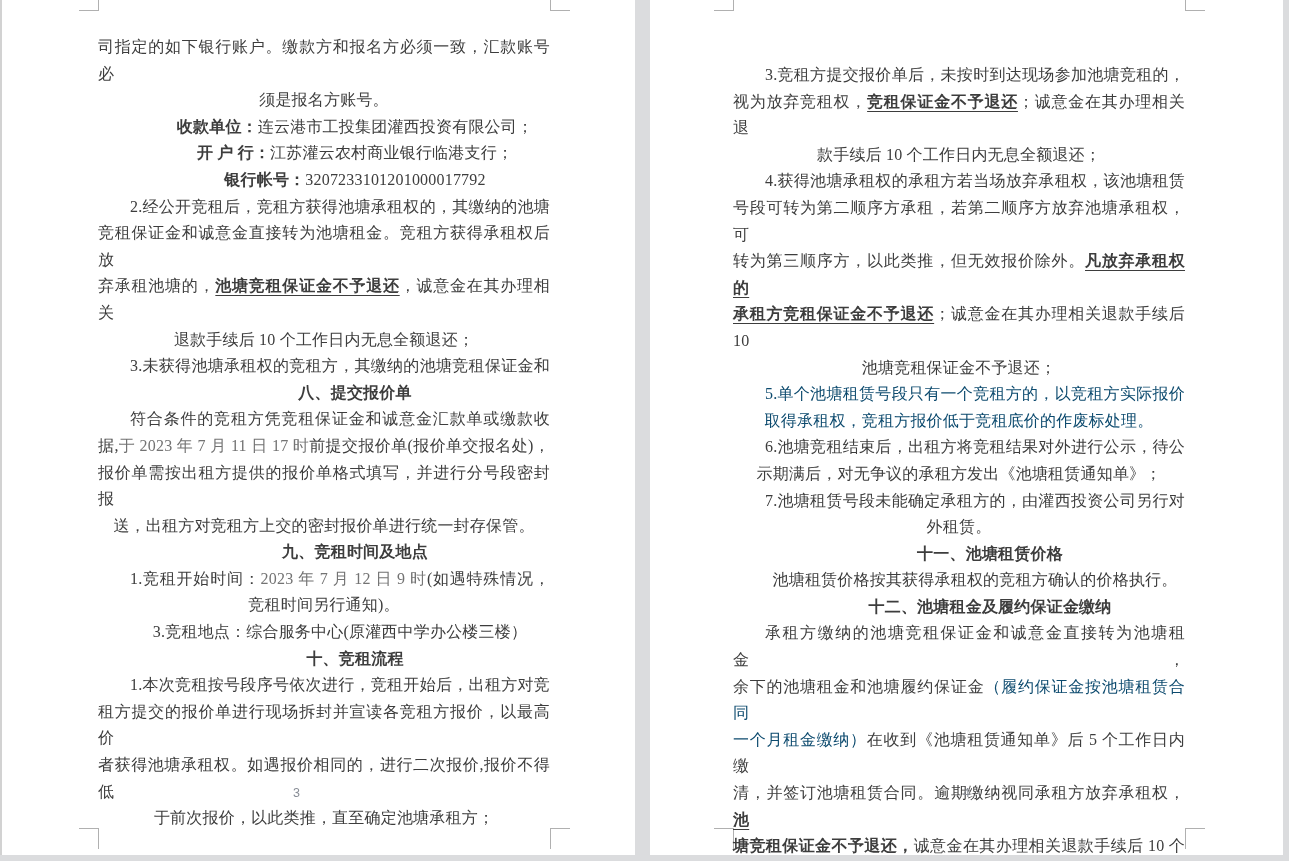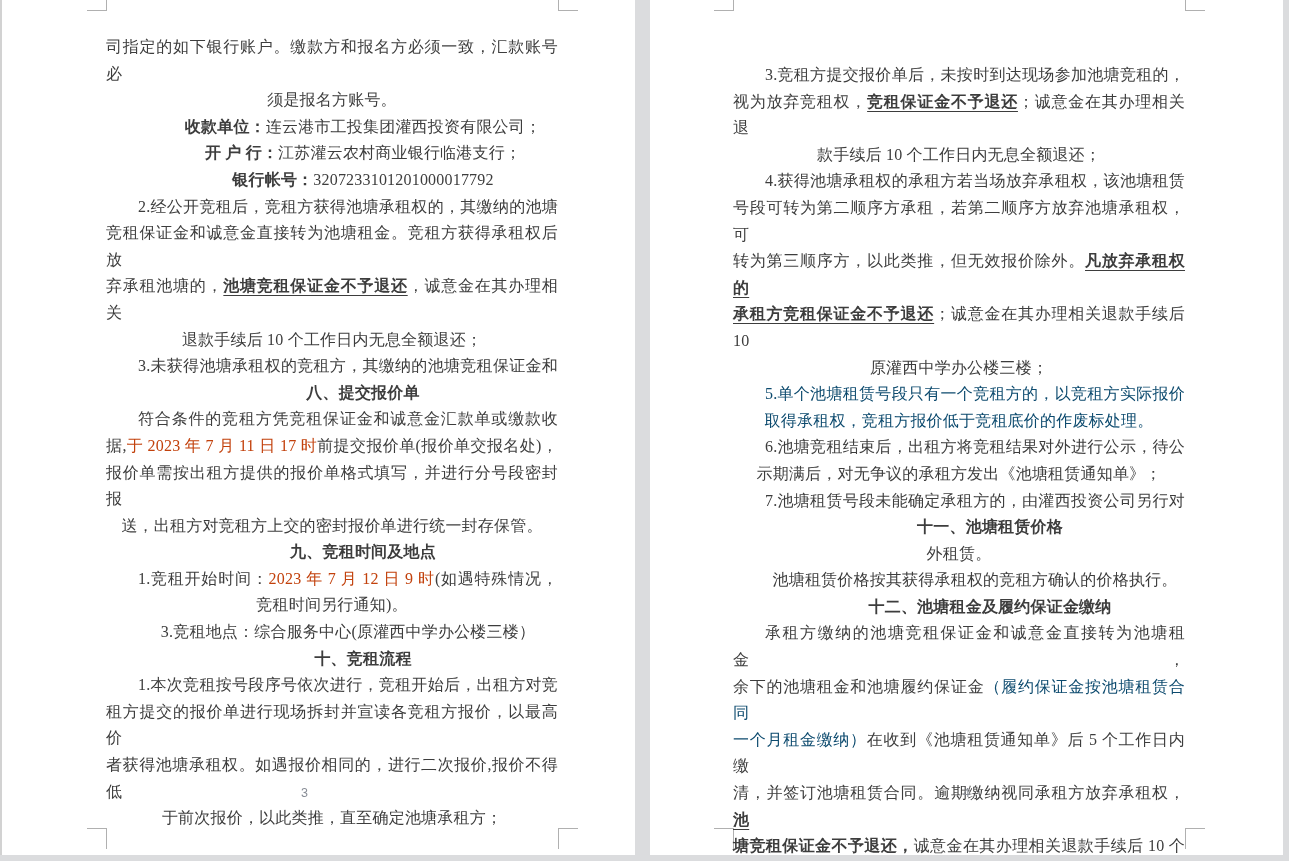--- a/index.html
+++ b/index.html
@@ -3,39 +3,39 @@
 <meta charset="utf-8">
 <style>
   html,body{margin:0;padding:0;}
   body{
     width:1289px;height:861px;position:relative;overflow:hidden;
     background:#ffffff;
     font-family:"Liberation Serif","DejaVu Serif",serif;
     color:#3d3d3d;
   }
   .page{position:absolute;top:0;height:855px;background:#ffffff;}
-  #page-left{left:16px;width:577px;}
+  #page-left{left:8px;width:577px;}
   #page-right{left:650px;width:633px;}
   .gutter{position:absolute;left:635px;top:0;width:15px;height:855px;background:#dbdcde;}
   .edge-bottom{position:absolute;left:0;top:855px;width:1289px;height:6px;background:#dbdcde;}
   .edge-right{position:absolute;left:1283px;top:0;width:6px;height:855px;background:#dbdcde;}
   .edge-left{position:absolute;left:0;top:0;width:2px;height:855px;background:#d2d2d2;}
 
   .text-flow{position:absolute;width:452px;font-size:16px;line-height:26.6px;letter-spacing:0.2px;}
   #page-left  .text-flow{left:90px;top:34px;}
   #page-right .text-flow{left:83px;top:62px;}
 
   .line{min-height:26.6px;text-align:center;}
   .line.just{text-align:justify;text-align-last:justify;text-justify:inter-character;}
   .line.ind{text-indent:32px;}
 
   .seg-n{}
   .seg-b{font-weight:700;padding-left:30px;}
   .seg-bu{font-weight:700;text-decoration:underline;text-underline-offset:4px;}
-  .seg-r{color:#c2410c;}
+  .seg-r{color:#737373;}
   .seg-bl{color:#0c4a6e;}
 
   .page-number{
     position:absolute;top:786px;left:0;width:100%;text-align:center;
     font-size:12.5px;color:#888d96;font-family:"Liberation Sans",sans-serif;
   }
 
   .mark{position:absolute;width:19px;height:20px;border:0 solid #b0b0b0;}
   .mark.top{height:10px;}
   .mark.tl{border-right-width:1px;border-bottom-width:1px;}
@@ -99,28 +99,28 @@
     <div class="mark bl"></div>
     <div class="mark br"></div>
     <div class="text-flow">
         <div class="line ind just"><span class="seg-n">3.竞租方提交报价单后，未按时到达现场参加池塘竞租的，</span></div>
         <div class="line just"><span class="seg-n">视为放弃竞租权，</span><span class="seg-bu">竞租保证金不予退还</span><span class="seg-n">；诚意金在其办理相关退</span></div>
         <div class="line"><span class="seg-n">款手续后 10 个工作日内无息全额退还；</span></div>
         <div class="line ind just"><span class="seg-n">4.获得池塘承租权的承租方若当场放弃承租权，该池塘租赁</span></div>
         <div class="line just"><span class="seg-n">号段可转为第二顺序方承租，若第二顺序方放弃池塘承租权，可</span></div>
         <div class="line just"><span class="seg-n">转为第三顺序方，以此类推，但无效报价除外。</span><span class="seg-bu">凡放弃承租权的</span></div>
         <div class="line just"><span class="seg-bu">承租方竞租保证金不予退还</span><span class="seg-n">；诚意金在其办理相关退款手续后 10</span></div>
-        <div class="line"><span class="seg-n">原灌西中学办公楼三楼；</span></div>
+        <div class="line"><span class="seg-n">池塘竞租保证金不予退还；</span></div>
         <div class="line ind just"><span class="seg-bl">5.单个池塘租赁号段只有一个竞租方的，以竞租方实际报价</span></div>
         <div class="line"><span class="seg-bl">取得承租权，竞租方报价低于竞租底价的作废标处理。</span></div>
         <div class="line ind just"><span class="seg-n">6.池塘竞租结束后，出租方将竞租结果对外进行公示，待公</span></div>
         <div class="line"><span class="seg-n">示期满后，对无争议的承租方发出《池塘租赁通知单》；</span></div>
         <div class="line ind just"><span class="seg-n">7.池塘租赁号段未能确定承租方的，由灌西投资公司另行对</span></div>
+        <div class="line"><span class="seg-n">外租赁。</span></div>
         <div class="line ind"><span class="seg-b">十一、池塘租赁价格</span></div>
-        <div class="line"><span class="seg-n">外租赁。</span></div>
         <div class="line ind"><span class="seg-n">池塘租赁价格按其获得承租权的竞租方确认的价格执行。</span></div>
         <div class="line ind"><span class="seg-b">十二、池塘租金及履约保证金缴纳</span></div>
         <div class="line ind just"><span class="seg-n">承租方缴纳的池塘竞租保证金和诚意金直接转为池塘租金，</span></div>
         <div class="line just"><span class="seg-n">余下的池塘租金和池塘履约保证金</span><span class="seg-bl">（履约保证金按池塘租赁合同</span></div>
         <div class="line just"><span class="seg-bl">一个月租金缴纳）</span><span class="seg-n">在收到《池塘租赁通知单》后 5 个工作日内缴</span></div>
         <div class="line just"><span class="seg-n">清，并签订池塘租赁合同。逾期缴纳视同承租方放弃承租权，</span><span class="seg-bu">池</span></div>
         <div class="line just"><span class="seg-bu">塘竞租保证金不予退还，</span><span class="seg-n">诚意金在其办理相关退款手续后 10 个</span></div>
         <div class="line"></div>
       </div>
     <div class="page-number">4</div>

